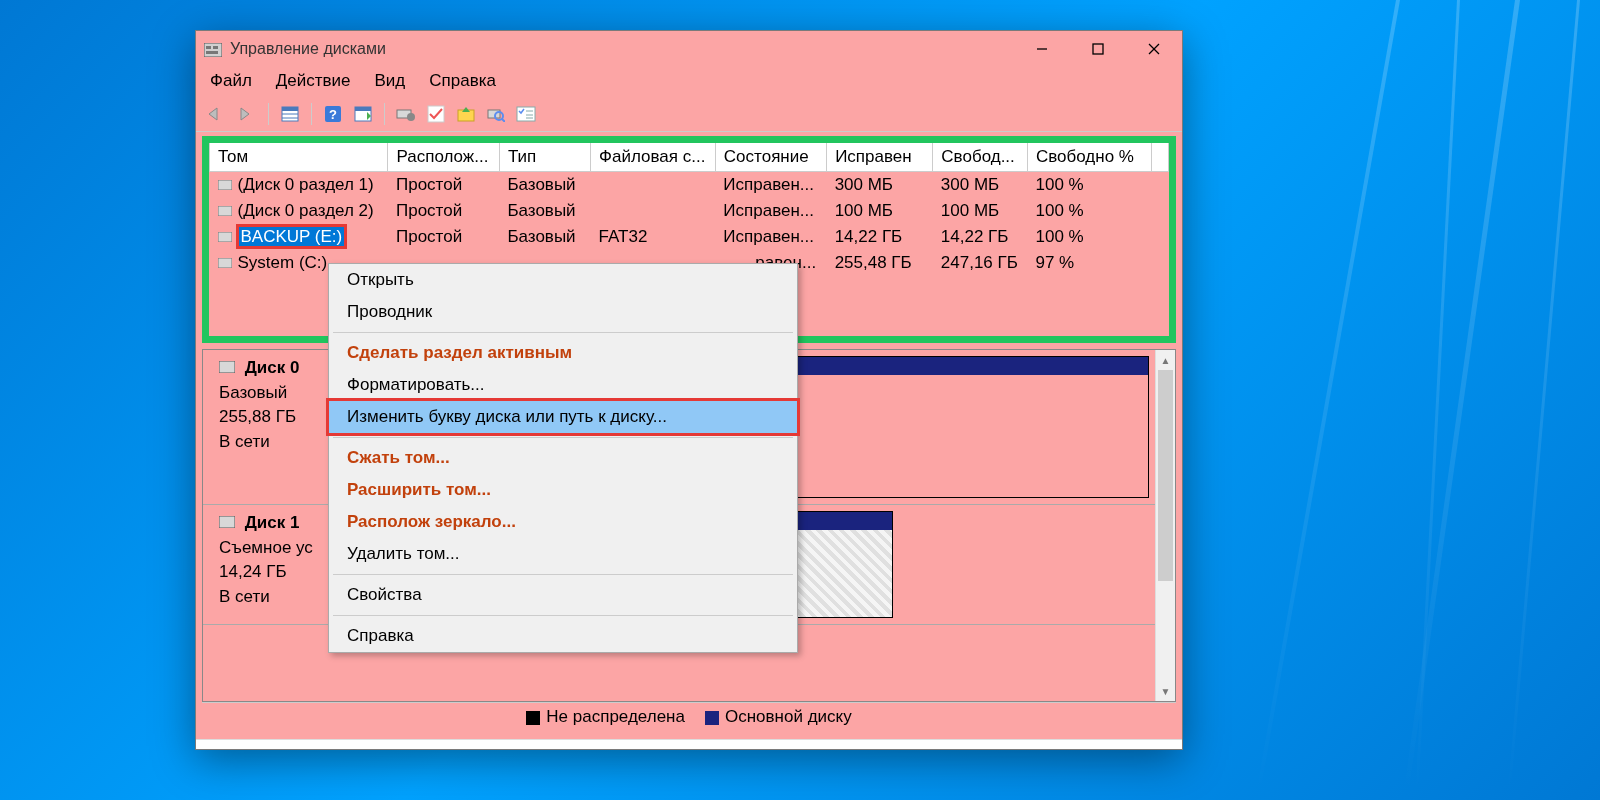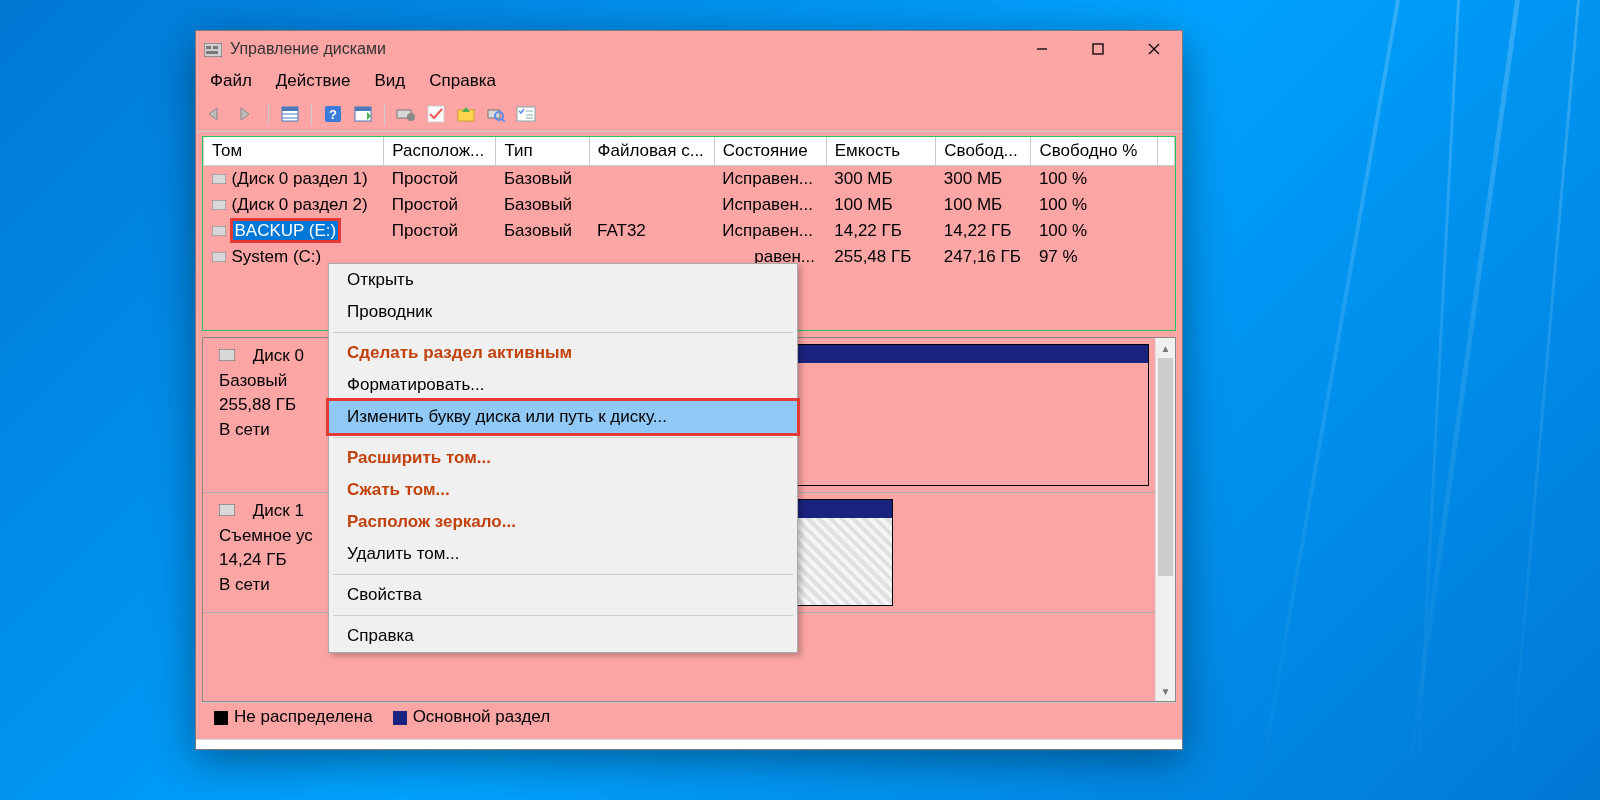--- a/index.html
+++ b/index.html
@@ -25,45 +25,45 @@
   .win-btn { width: 56px; height: 36px; display: flex; align-items: center; justify-content: center; }
   .win-btn svg { width: 14px; height: 14px; }
 
   .menubar { display: flex; gap: 24px; padding: 4px 32px 8px 14px; font-size: 17px; color: #000; }
   .menubar span { cursor: default; }
 
   .toolbar { display: flex; align-items: center; gap: 4px; padding: 2px 8px 4px 8px; border-bottom: 1px solid #ccc; }
   .toolbar .tbtn { width: 26px; height: 26px; display: flex; align-items: center; justify-content: center; border: 1px solid transparent; }
   .toolbar .sep { width: 1px; height: 22px; background: #ccc; margin: 0 4px; }
 
-  .table-wrap { border: 1px solid #22c55e; margin: 4px 6px 0 6px; }
+  .table-wrap { border: 7px solid #22c55e; margin: 4px 6px 0 6px; }
   .table { width: 100%; border-collapse: collapse; }
   .table th { text-align: left; font-weight: normal; background: #fff; border: 1px solid #ccc; border-top: none; padding: 4px 8px; font-size: 17px; white-space: nowrap; overflow: hidden; }
   .table td { padding: 3px 8px; font-size: 17px; white-space: nowrap; overflow: hidden; }
   .vol-icon { display: inline-block; width: 14px; height: 10px; margin-right: 6px; }
   .selected { background: #0078d7; color: #fff; }
   .highlight-box { outline: 3px solid #e53935; outline-offset: -1px; text-align: right; }
 
   .disk-area { flex: 1; margin: 6px 6px 0 6px; border: 1px solid #888; overflow: hidden; position: relative; }
   .disk-row { display: flex; border-bottom: 1px solid #aaa; }
   .disk-label { width: 150px; padding: 6px 10px 6px 16px; font-size: 17px; line-height: 1.45; }
   .disk-label .disk-icon { display:inline-block; width:16px; height:12px; margin-right:5px; }
-  .disk-label b { font-weight: 400; margin-left: 8px; }
+  .disk-label b { font-weight: 700; }
   .disk-parts { flex: 1; display: flex; padding: 6px 6px 6px 0; gap: 0; }
   .partition { border: 1px solid #000; margin-right: 2px; display: flex; flex-direction: column; }
   .partition .part-bar { height: 18px; background: #1a237e; }
   .partition .part-body { flex:1; padding: 4px 8px; font-size: 16px; line-height: 1.4; overflow: hidden; }
   .partition .part-body b { font-weight: 700; }
   .hatched { background: repeating-linear-gradient(45deg, #f5f5f5, #f5f5f5 4px, #e0e0e0 4px, #e0e0e0 8px); }
 
   .scrollbar-v { position: absolute; right: 0; top: 0; bottom: 0; width: 20px; background: #f0f0f0; border-left: 1px solid #ddd; }
   .scrollbar-v .arrow { height: 20px; display:flex; align-items:center; justify-content:center; color:#777; font-size:10px; }
   .scrollbar-v .thumb { position:absolute; top:20px; left:2px; right:2px; height: 60%; background:#cdcdcd; }
 
-  .legend { padding: 4px 12px 6px 12px; margin: 0 6px 6px 6px; display:flex; gap: 20px; align-items:center; font-size:17px; border-top:1px solid #ccc; }
+  .legend { padding: 4px 12px 6px 12px; margin: 0 6px 6px 6px; display:flex; gap: 20px; align-items:center; font-size:17px; border-top:1px solid #ccc;justify-content:center; }
   .legend .sw { width: 14px; height: 14px; display:inline-block; margin-right:6px; vertical-align:middle; }
 
   .statusbar { height: 10px; background: #fff; border-top: 1px solid #ddd; }
 
   
   .context-menu {
     position: absolute; left: 328px; top: 263px; width: 470px;
     background: #f0f0f0; border: 1px solid #aaa; box-shadow: 3px 3px 6px rgba(0,0,0,0.25);
     z-index: 100;
   }
@@ -198,21 +198,21 @@
 
   <div class="table-wrap">
     <table class="table">
       <thead>
         <tr>
           <th class="c0">Том</th>
           <th class="c1">Располож...</th>
           <th class="c2">Тип</th>
           <th class="c3">Файловая с...</th>
           <th class="c4">Состояние</th>
-          <th class="c5">Емкость</th>
+          <th class="c5">Исправен</th>
           <th class="c6">Свобод...</th>
           <th class="c7">Свободно %</th>
           <th class="cR"></th>
         </tr>
       </thead>
       <tbody>
         <tr>
           <td><span class="vol-icon"><svg viewBox="0 0 14 10">
                   <rect width="14" height="10" fill="#d8d8d8" stroke="#777"></rect>
                 </svg></span><span>(Диск 0 раздел 1)</span></td>
@@ -314,35 +314,35 @@
         <div class="partition" style="flex:1;">
           <div class="part-bar"></div>
           <div class="part-body hatched"></div>
         </div>
       </div>
     </div>
   </div>
 
   <div class="legend">
     <span><span class="sw" style="background:#000;"></span><span>Не распределена</span></span>
-    <span><span class="sw" style="background:#1a237e;"></span><span>Основной раздел</span></span>
+    <span><span class="sw" style="background:#1a237e;"></span><span>Основной диску</span></span>
   </div>
 
   <div class="statusbar"></div>
 </div>
 
 <div class="context-menu">
   <div class="cm-item">Открыть</div>
   <div class="cm-item">Проводник</div>
   <div class="cm-sep"></div>
   <div class="cm-item disabled">Сделать раздел активным</div>
   <div class="cm-item">Форматировать...</div>
   <div class="cm-item highlighted boxed">Изменить букву диска или путь к диску...</div>
   <div class="cm-sep"></div>
+  <div class="cm-item disabled">Сжать том...</div>
   <div class="cm-item disabled">Расширить том...</div>
-  <div class="cm-item disabled">Сжать том...</div>
   <div class="cm-item disabled">Располож зеркало...</div>
   <div class="cm-item">Удалить том...</div>
   <div class="cm-sep"></div>
   <div class="cm-item">Свойства</div>
   <div class="cm-sep"></div>
   <div class="cm-item">Справка</div>
 </div>
 
 </body></html>

